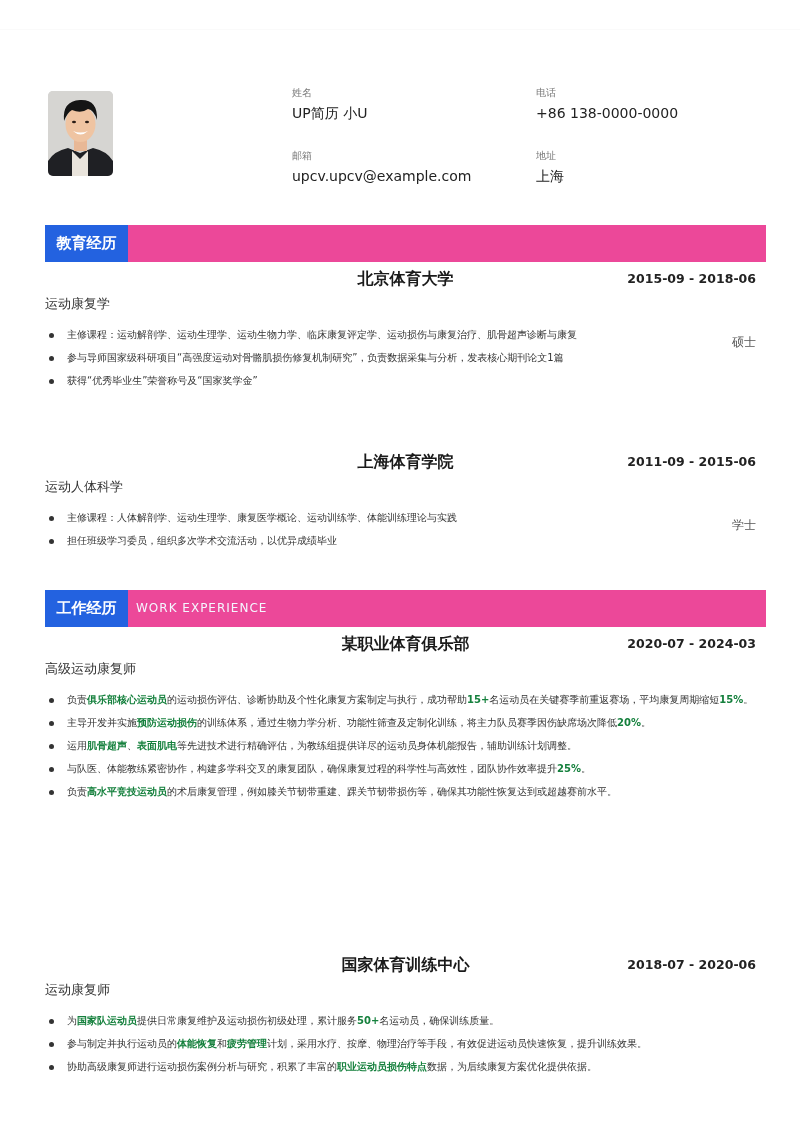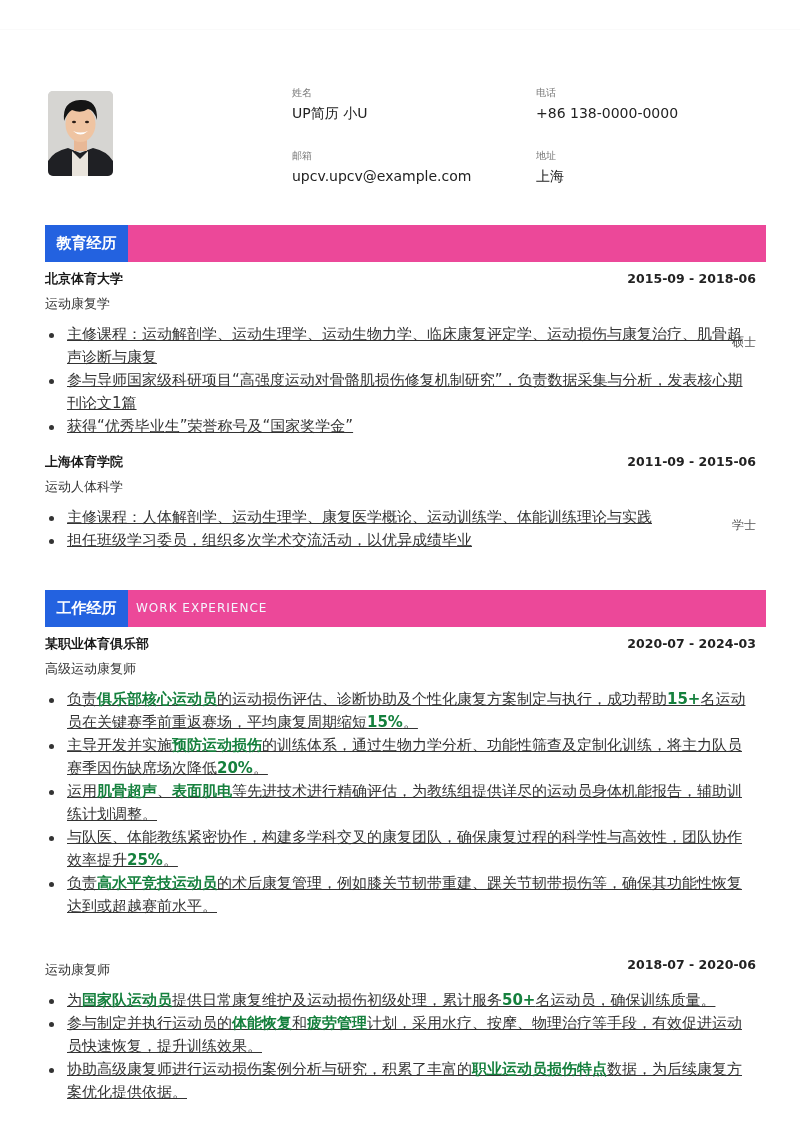--- a/index.html
+++ b/index.html
@@ -14,26 +14,26 @@
   .info-grid { position: absolute; left: 247px; top: 0; }
   .info-item { position: absolute; width: 240px; }
   .info-label { font-size: 10px; color: #777; line-height: 14px; }
   .info-value { font-size: 14px; color: #222; line-height: 20px; margin-top: 3px; }
 
   .section-head { position: absolute; left: 0; width: 721px; height: 37px; background: #ec4899; }
   .section-title { position: absolute; left: 0; top: 0; height: 37px; width: 83px; background: #2362e0; color: #fff; font-size: 15px; font-weight: bold; line-height: 37px; text-align: center; }
   .section-en { position: absolute; left: 91px; top: 0; line-height: 37px; font-size: 12px; color: #f4f7ff; letter-spacing: 1px; }
 
   .entry { position: absolute; left: 0; width: 721px; }
-  .entry-title { font-size: 13px; font-weight: bold; color: #1a1a1a; line-height: 20px; }
+  .entry-title { font-size: 16px; font-weight: bold; color: #1a1a1a; line-height: 20px; text-align: center; }
   .entry-sub { font-size: 13px; color: #333; line-height: 20px; margin-top: 5px; }
   .entry-date { position: absolute; right: 10px; top: 0; font-size: 12.5px; font-weight: bold; color: #222; line-height: 20px; }
   .entry-degree { position: absolute; right: 10px; top: 18px; font-size: 12px; color: #555; line-height: 18px; margin-top: 46px; }
   ul.bullets { list-style: none; margin-top: 9px; }
-  ul.bullets li { position: relative; padding-left: 22px; padding-right: 10px; font-size: 15px; line-height: 23px; color: #333; text-decoration: underline; }
+  ul.bullets li { position: relative; padding-left: 22px; padding-right: 10px; font-size: 10px; line-height: 23px; color: #333; }
   ul.bullets li::before { content: ""; position: absolute; left: 4px; top: 10px; width: 5px; height: 5px; border-radius: 50%; background: #333; }
   b { font-weight: bold; color: #15803d; }
 </style>
 </head>
 <body>
 
 <div class="topband"></div>
 <div class="topband2"></div>
 
 <div class="page">
@@ -112,20 +112,21 @@
     <ul class="bullets">
         <li><span>负责</span><b>俱乐部核心运动员</b><span>的运动损伤评估、诊断协助及个性化康复方案制定与执行，成功帮助</span><b>15+</b><span>名运动员在关键赛季前重返赛场，平均康复周期缩短</span><b>15%</b><span>。</span></li>
         <li><span>主导开发并实施</span><b>预防运动损伤</b><span>的训练体系，通过生物力学分析、功能性筛查及定制化训练，将主力队员赛季因伤缺席场次降低</span><b>20%</b><span>。</span></li>
         <li><span>运用</span><b>肌骨超声</b><span>、</span><b>表面肌电</b><span>等先进技术进行精确评估，为教练组提供详尽的运动员身体机能报告，辅助训练计划调整。</span></li>
         <li><span>与队医、体能教练紧密协作，构建多学科交叉的康复团队，确保康复过程的科学性与高效性，团队协作效率提升</span><b>25%</b><span>。</span></li>
         <li><span>负责</span><b>高水平竞技运动员</b><span>的术后康复管理，例如膝关节韧带重建、踝关节韧带损伤等，确保其功能性恢复达到或超越赛前水平。</span></li>
       </ul>
   </div>
 
   <div class="entry" style="top:955px;">
+    <div class="entry-title">国家体育训练中心</div>
     <div class="entry-sub">运动康复师</div>
     <div class="entry-date">2018-07 - 2020-06</div>
     <ul class="bullets">
         <li><span>为</span><b>国家队运动员</b><span>提供日常康复维护及运动损伤初级处理，累计服务</span><b>50+</b><span>名运动员，确保训练质量。</span></li>
         <li><span>参与制定并执行运动员的</span><b>体能恢复</b><span>和</span><b>疲劳管理</b><span>计划，采用水疗、按摩、物理治疗等手段，有效促进运动员快速恢复，提升训练效果。</span></li>
         <li><span>协助高级康复师进行运动损伤案例分析与研究，积累了丰富的</span><b>职业运动员损伤特点</b><span>数据，为后续康复方案优化提供依据。</span></li>
       </ul>
   </div>
 
 </div>

